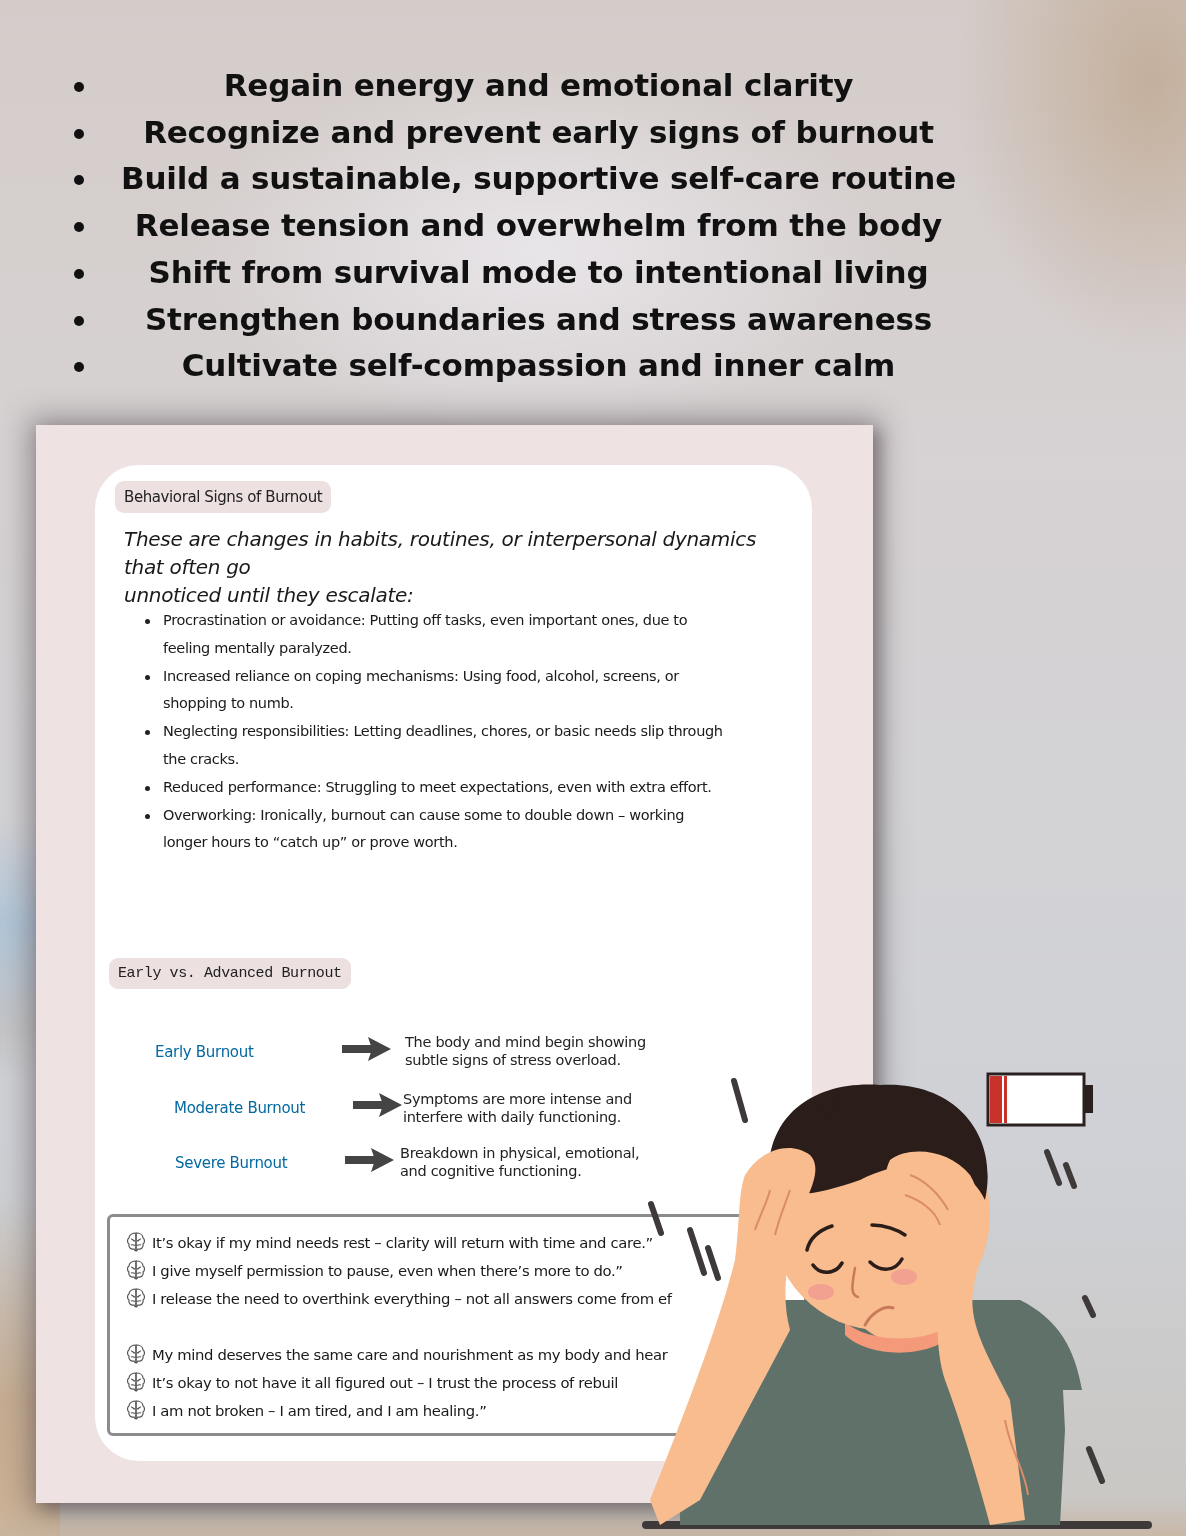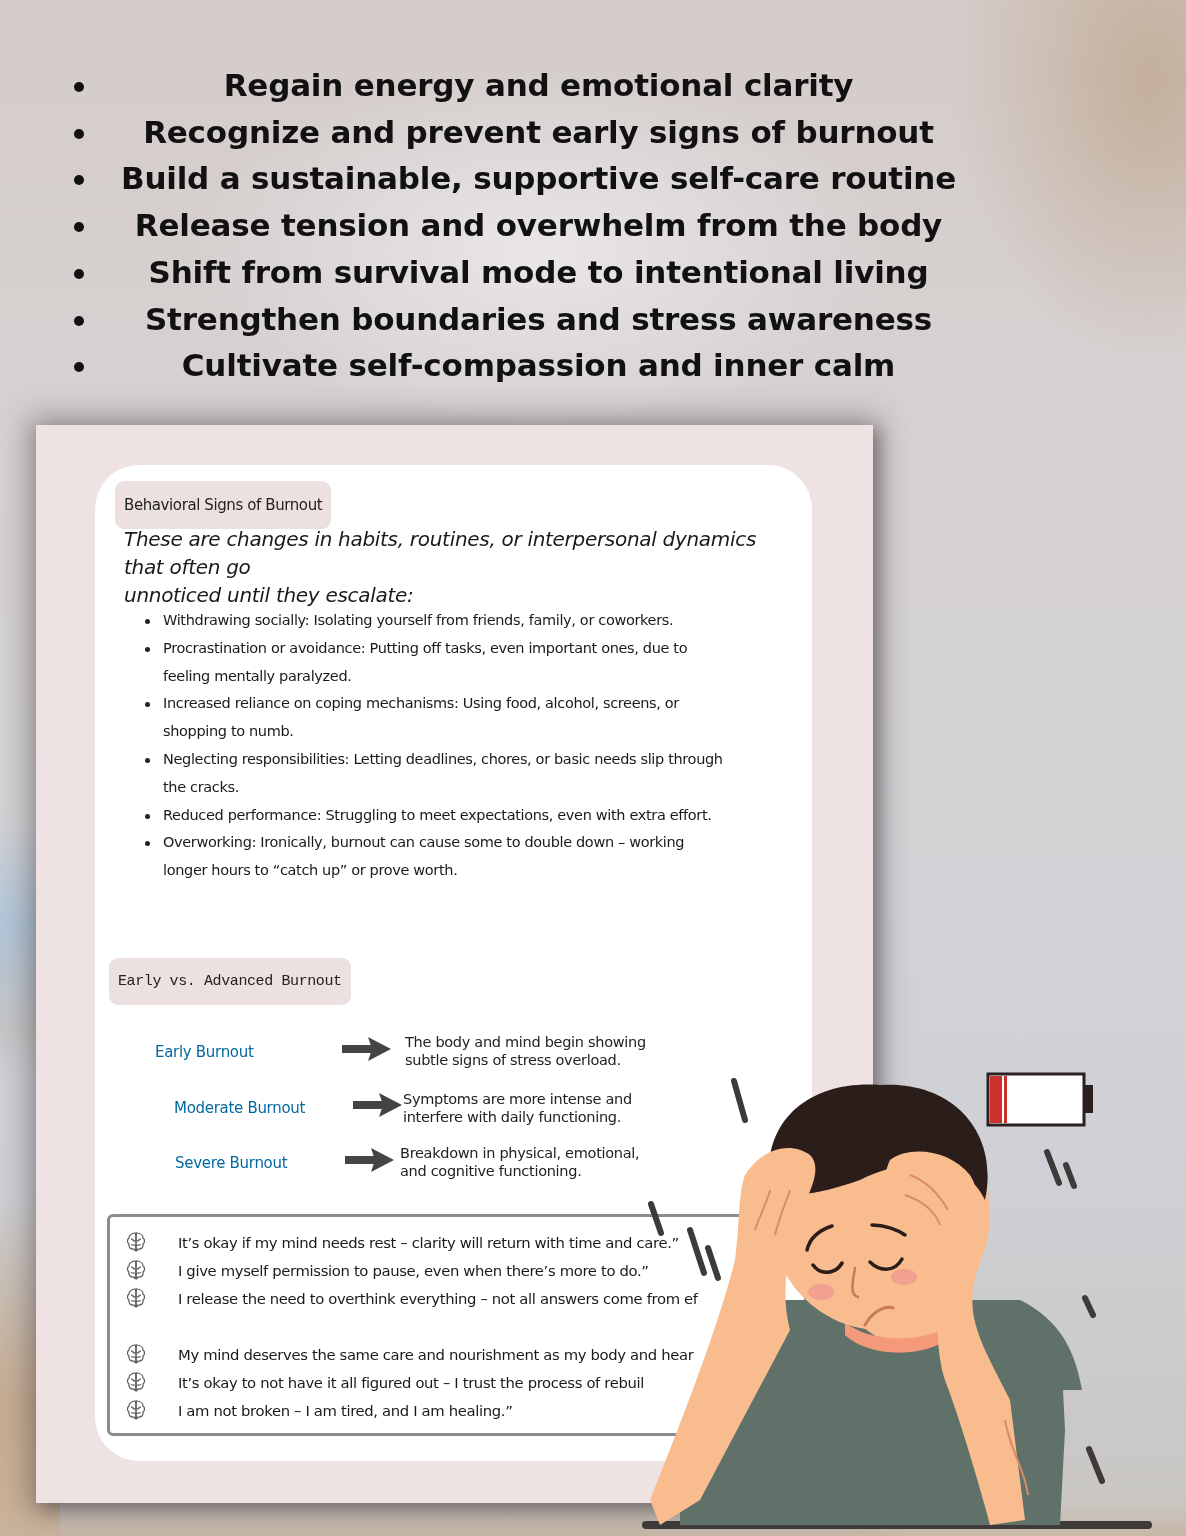--- a/index.html
+++ b/index.html
@@ -57,21 +57,21 @@
     position: absolute; left: 59px; top: 40px; width: 717px; height: 996px;
     background: #fff;
     border-radius: 44px;
   }
   .doc-text { font-family: "DejaVu Sans", sans-serif; color: #1a1a1a; }
   .section-pill {
     position: absolute;
     background: #ece0e0;
     border-radius: 9px;
     font-size: 15px;
-    padding: 15px 9px;
+    padding: 7px 9px;
     color: #222;
     letter-spacing: -0.4px;
   }
   .pill-behavioral { left: 20px; top: 16px; }
   .pill-early { left: 14px; top: 493px; font-family: Liberation Mono, monospace; }
   .intro {
     position: absolute; left: 29px; top: 60px; width: 640px;
     font-size: 20px; line-height: 28px; letter-spacing: -0.3px; font-style: italic;
   }
   .signs {
@@ -102,21 +102,21 @@
     text-align: left; width: 300px; color: #222;
   }
 
   .affirm-box {
     position: absolute; left: 12px; top: 749px; width: 700px; height: 222px;
     border: 3px solid #8c8c8c; border-radius: 6px;
     background: #fff;
   }
   .affirm-line {
     position: absolute; left: 15px; height: 24px; display: flex; align-items: center;
-    font-size: 14.8px; letter-spacing: -0.35px; white-space: nowrap; color: #1a1a1a; gap: 26px;
+    font-size: 14.8px; letter-spacing: -0.35px; white-space: nowrap; color: #1a1a1a;
   }
   .affirm-line svg { margin-right: 5px; flex: none; }
 
   
   .illus { position: absolute; left: 0; top: 0; width: 1186px; height: 1536px; pointer-events: none; }
 </style>
 </head>
 <body>
 
 <div class="bg-left-blue"></div>
@@ -137,23 +137,20 @@
   <div class="panel doc-text">
 
     <div class="section-pill pill-behavioral">Behavioral Signs of Burnout</div>
 
     <div class="intro">
       <div>These are changes in habits, routines, or interpersonal dynamics that often go</div>
       <div>unnoticed until they escalate:</div>
     </div>
 
     <ul class="signs">
-      <li>
-          <div>Withdrawing socially: Isolating yourself from friends, family, or coworkers.</div>
-        </li>
       <li>
           <div>Procrastination or avoidance: Putting off tasks, even important ones, due to</div>
           <div>feeling mentally paralyzed.</div>
         </li>
       <li>
           <div>Increased reliance on coping mechanisms: Using food, alcohol, screens, or</div>
           <div>shopping to numb.</div>
         </li>
       <li>
           <div>Neglecting responsibilities: Letting deadlines, chores, or basic needs slip through</div>

